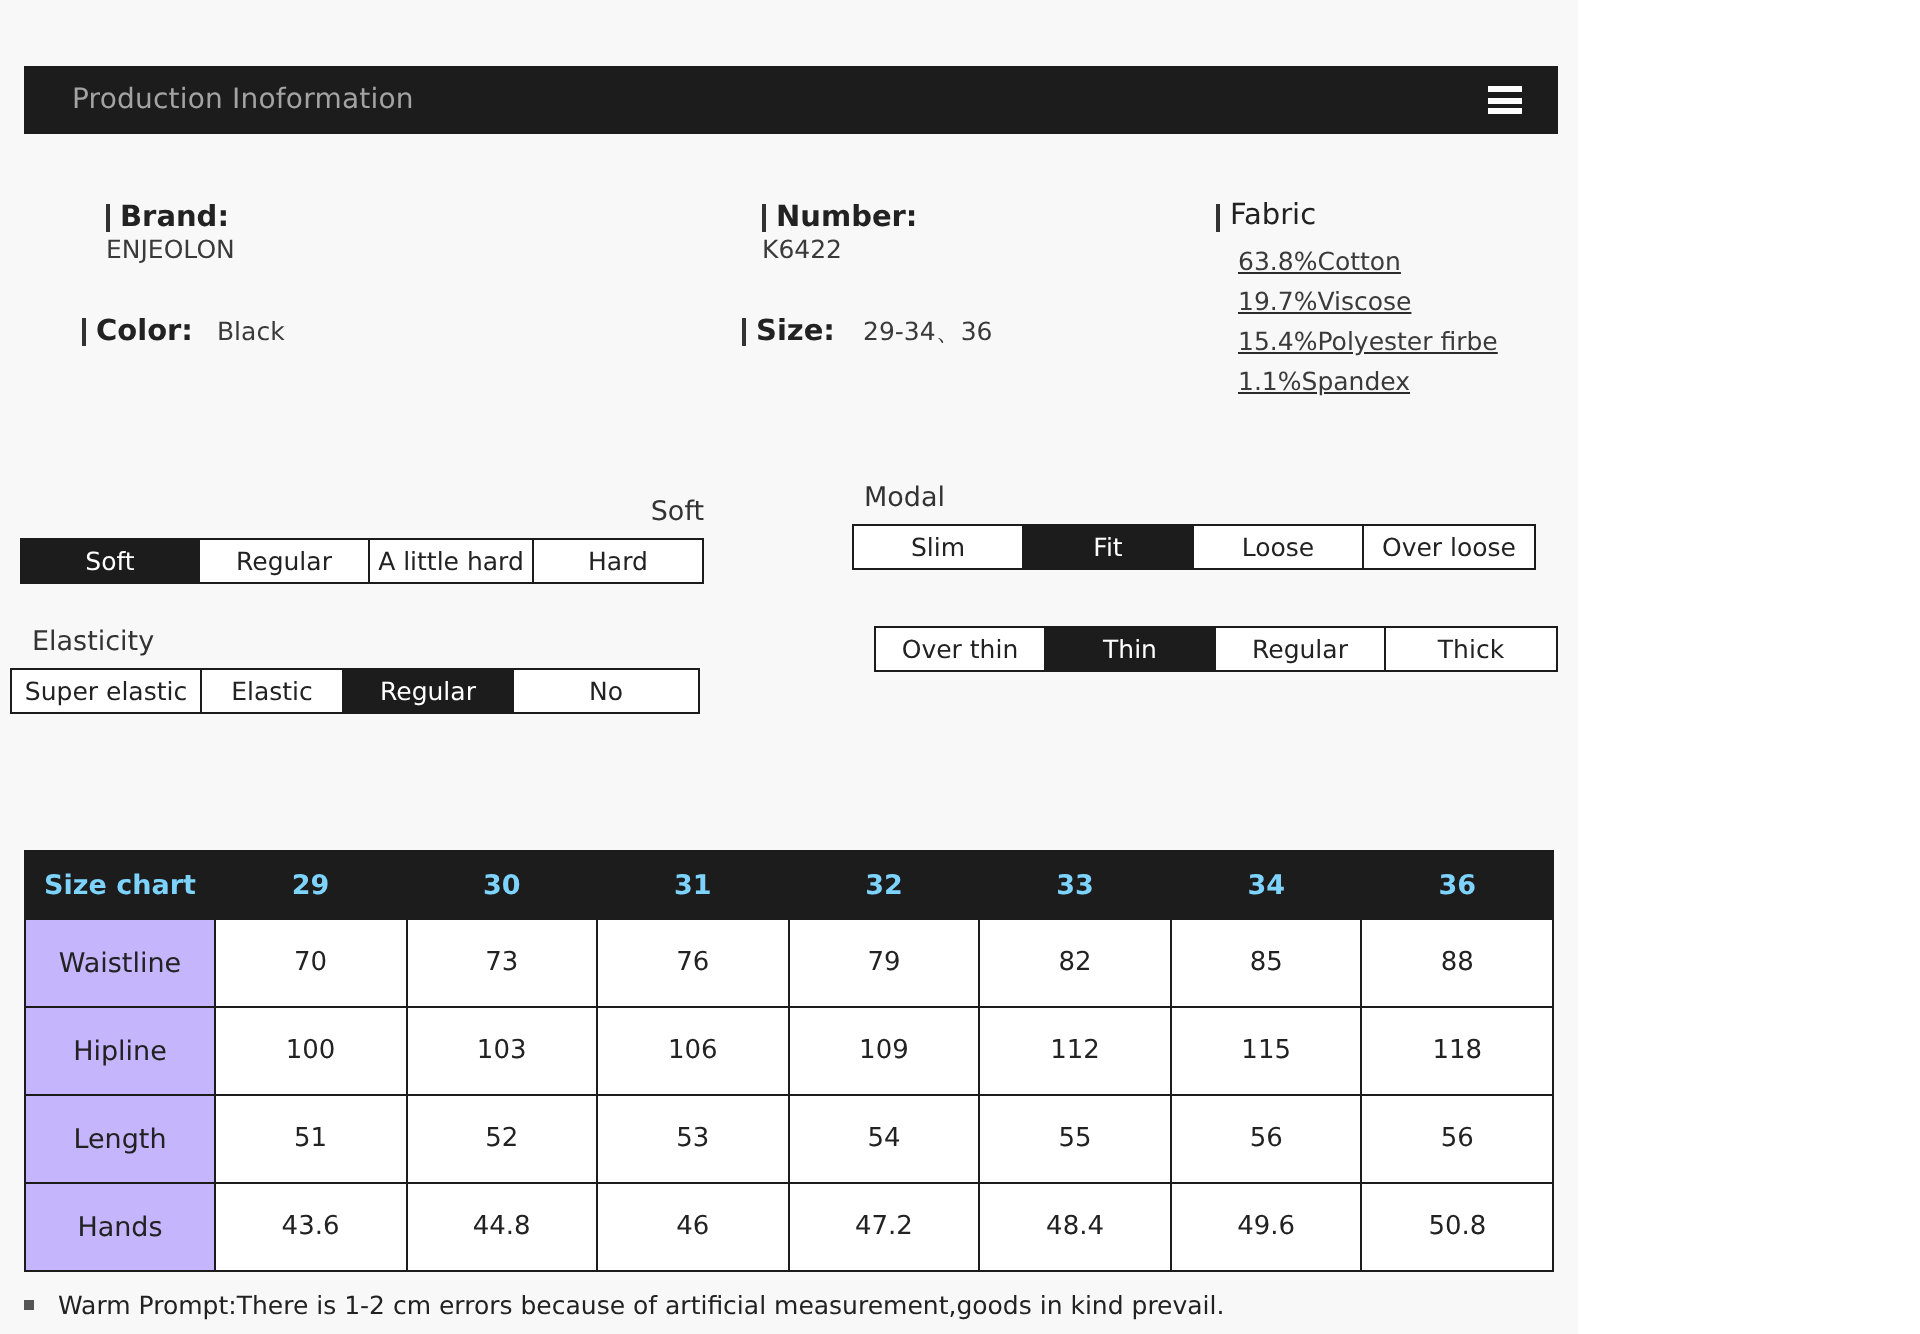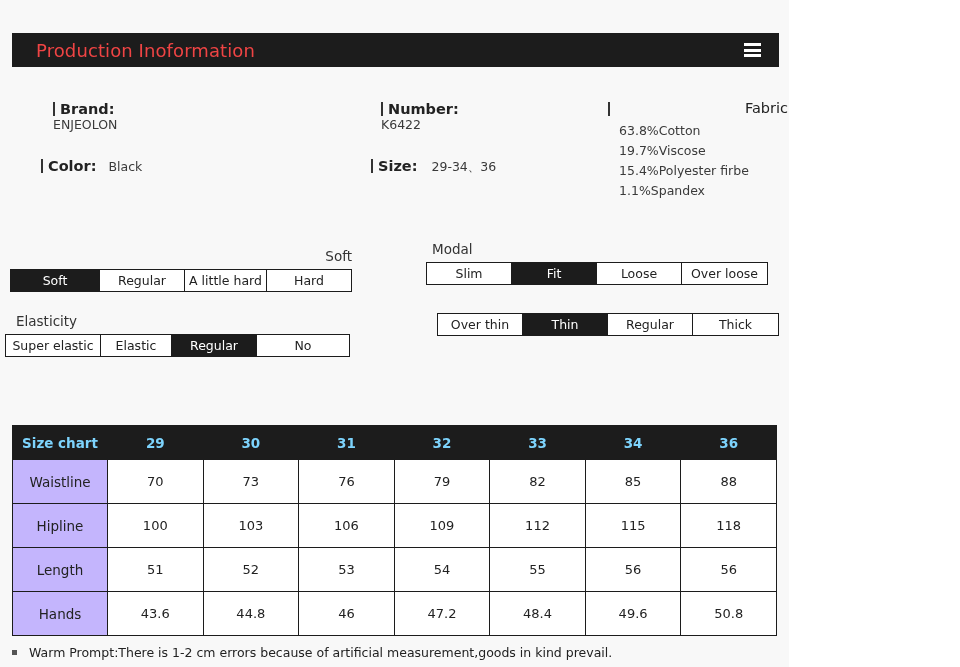--- a/index.html
+++ b/index.html
@@ -40,22 +40,22 @@
     width: 767px;
     height: 34px;
     background: #1c1c1c;
     display: flex;
     align-items: center;
     justify-content: space-between;
     box-sizing: border-box;
     padding: 0 18px 0 24px;
   }
   #titlebar .title {
-    color: #ef4444;
-    font-size: 18px;
+    color: #a3a3a3;
+    font-size: 14px;
     letter-spacing: 0.1px;
     white-space: nowrap;
   }
   .hamburger {
     width: 17px;
     height: 14px;
     display: flex;
     flex-direction: column;
     justify-content: space-between;
     cursor: pointer;
@@ -112,37 +112,37 @@
   #color-value  { margin-left: 12px; }
   #number-value { margin-left: 10px; }
   #size-value   { margin-left: 14px; }
 
   
   .fabric-title {
     font-size: 14.5px;
     font-weight: 400;
     color: #222222;
     position: relative;
-    padding-left: 24px;
+    padding-left: 7px;
     margin-top: 5px;
-    text-align: right;
   }
   .fabric-title::before {
     content: "";
     position: absolute;
     left: 0;
     top: 2px;
     width: 2px;
     height: 14px;
     background: #333333;
   }
   .fabric-list {
     margin: 5px 0 0 11px;
     padding: 0;
     list-style: none;
+    text-decoration: underline;
   }
   .fabric-list li {
     font-size: 12.5px;
     color: #3a3a3a;
     line-height: 20px;
     white-space: nowrap;
   }
 
   
   .optgroup { position: absolute; }

